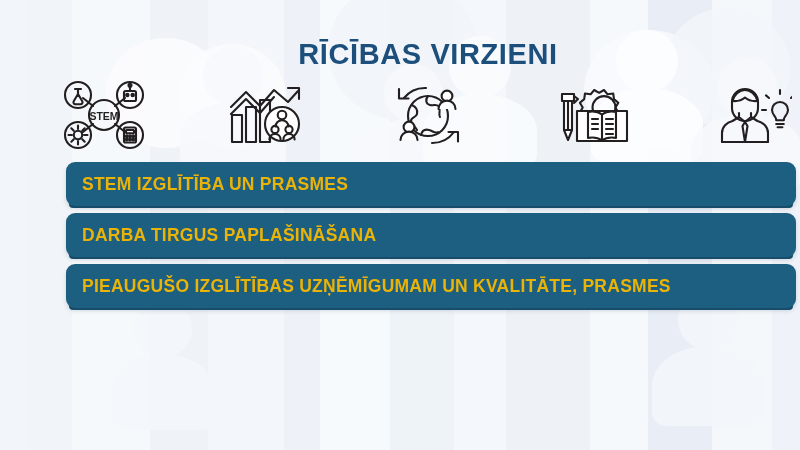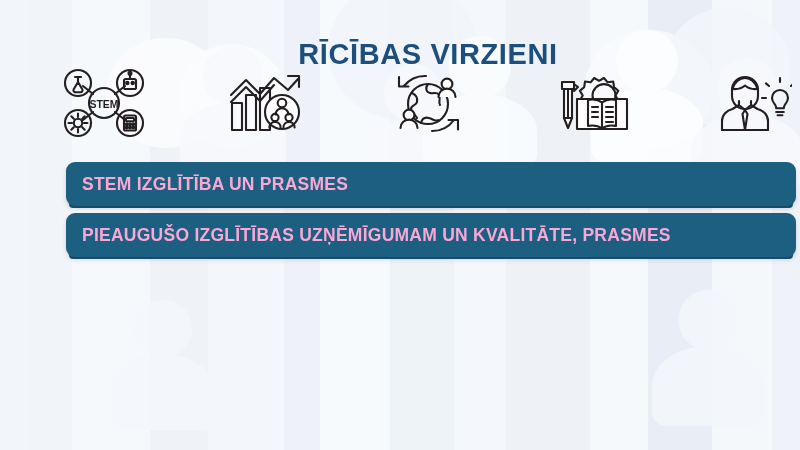--- a/index.html
+++ b/index.html
@@ -33,40 +33,40 @@
 
   
   .title{
     position:absolute;left:0;right:0;top:38px;text-align:center;
     font-size:29px;font-weight:bold;letter-spacing:.6px;
     color:#1d4f7c;z-index:5;white-space:nowrap;
   }
 
   
   .icon-row{
-    position:absolute;left:28px;right:28px;top:66px;height:74px;
+    position:absolute;left:28px;right:28px;top:78px;height:74px;
     display:flex;justify-content:space-between;align-items:flex-end;z-index:5;gap:45px;
   }
   .icon-cell{width:96px;height:74px;display:flex;align-items:center;justify-content:center;}
   .icon-cell svg{display:block;}
 
   
   .bars{position:absolute;left:38px;top:162px;width:730px;z-index:5;}
   .bar{
     position:relative;height:44px;margin-bottom:7px;
     background:#1d5f80;border-radius:9px;
     display:flex;align-items:center;
     box-shadow:0 3px 4px rgba(30,60,90,.17);
   }
   .bar::after{
     content:"";position:absolute;left:3px;right:3px;bottom:-2px;height:4px;
     background:#17506e;border-radius:0 0 9px 9px;z-index:-1;
   }
   .bar-label{
-    color:#f9a8d4;font-size:17.5px;font-weight:bold;
+    color:#eab308;font-size:17.5px;font-weight:bold;
     letter-spacing:.25px;padding-left:16px;white-space:nowrap;text-align:right;
   }
 </style>
 </head>
 <body>
 
 <div class="slide">
 
   <div class="bg">
     <div class="stripe" style="left:0px;width:44px;background:#f1f5f9;"></div>
@@ -221,17 +221,20 @@
       </svg>
     </div>
 
   </div>
 
   <div class="bars">
     <div class="bar">
       <span class="bar-label">STEM IZGLĪTĪBA UN PRASMES</span>
     </div>
     <div class="bar">
+      <span class="bar-label">DARBA TIRGUS PAPLAŠINĀŠANA</span>
+    </div>
+    <div class="bar">
       <span class="bar-label">PIEAUGUŠO IZGLĪTĪBAS UZŅĒMĪGUMAM UN KVALITĀTE, PRASMES</span>
     </div>
   </div>
 
 </div>
 
 </body></html>

